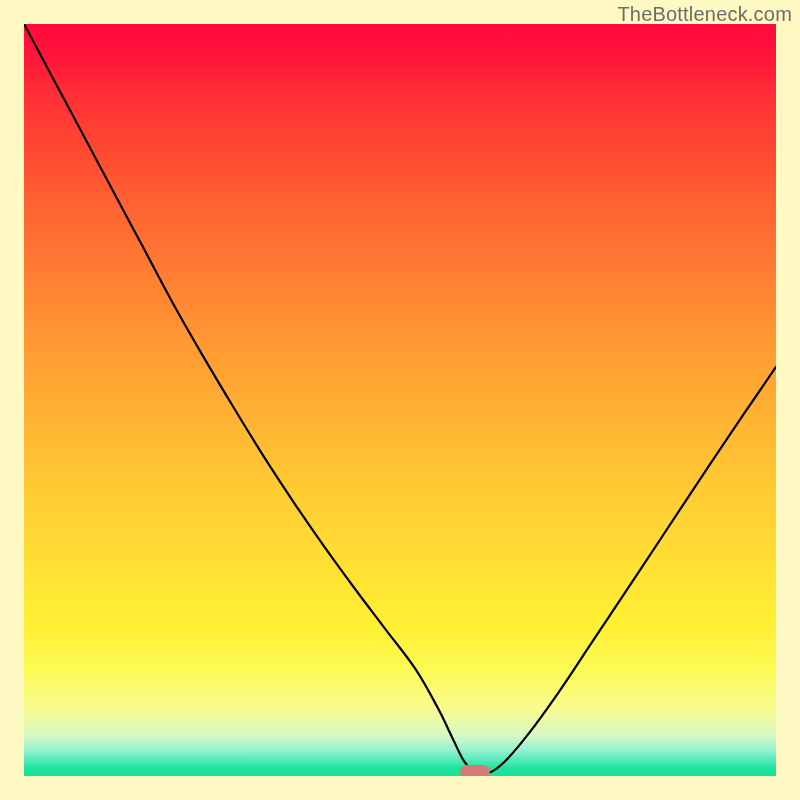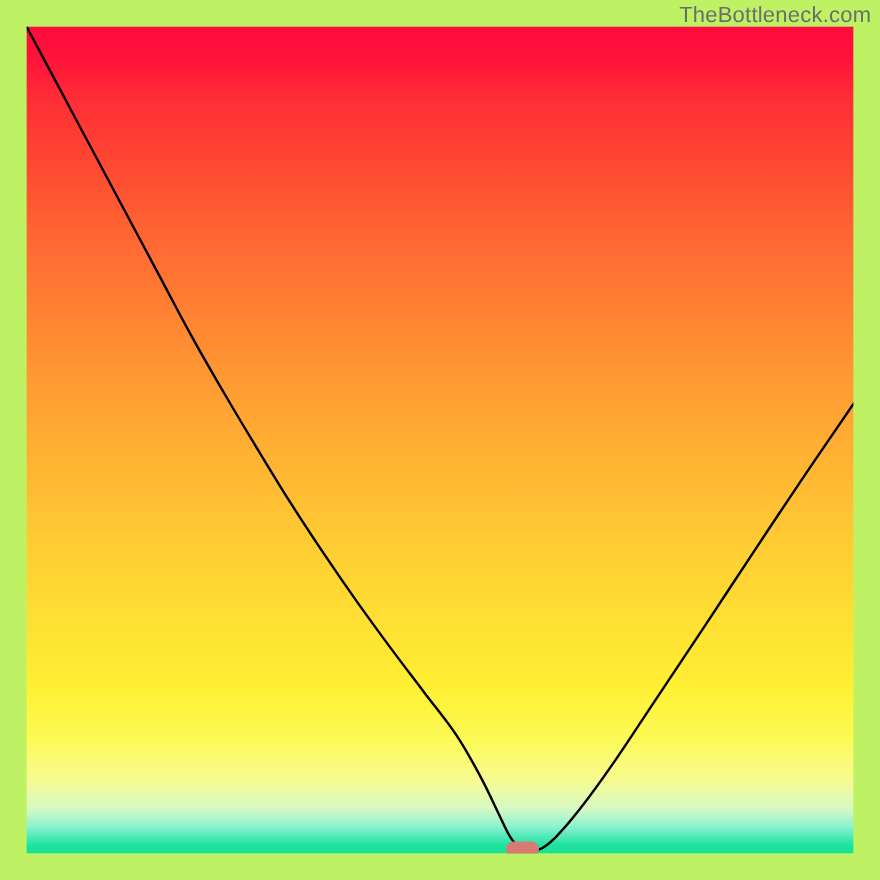--- a/index.html
+++ b/index.html
@@ -8,21 +8,21 @@
     width: 800px;
     height: 800px;
     overflow: hidden;
     background: #000;
     font-family: Arial, Helvetica, sans-serif;
   }
   .frame {
     position: relative;
     width: 800px;
     height: 800px;
-    background: #bef264;
+    background: #fef9c3;
   }
   .plot-area {
     position: absolute;
     left: 24px;
     top: 24px;
     width: 752px;
     height: 752px;
     overflow: hidden;
   }
   .gradient-bg {

